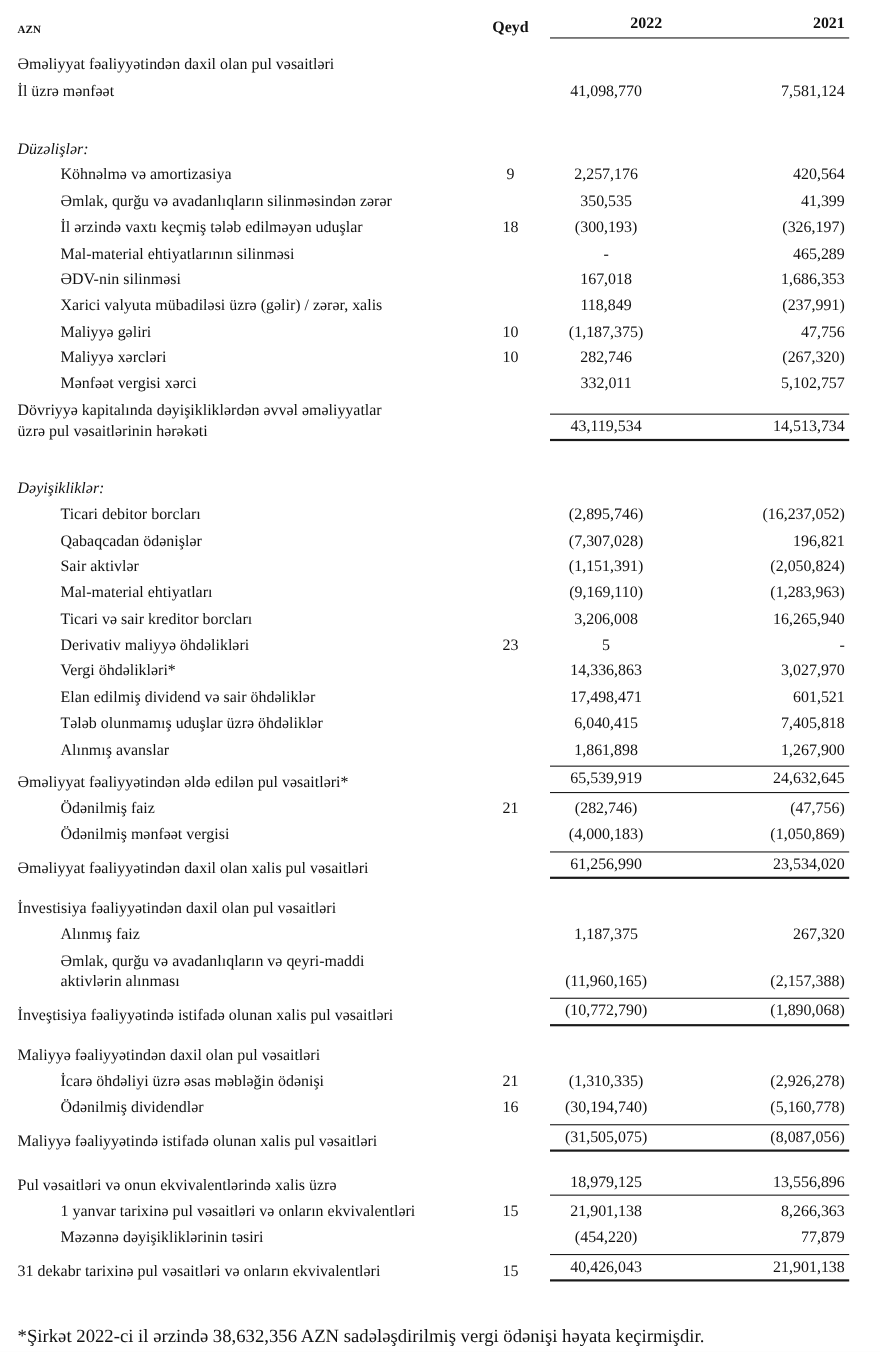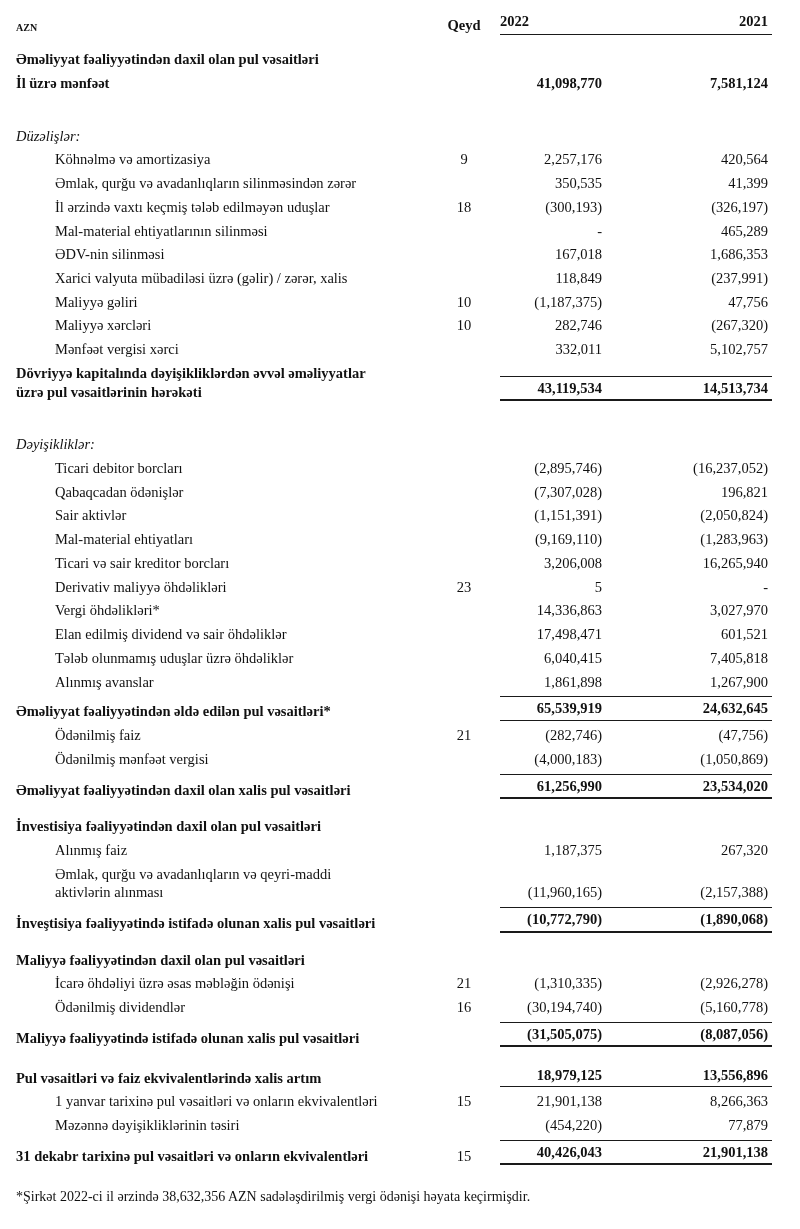--- a/index.html
+++ b/index.html
@@ -9,47 +9,47 @@
     margin:0 auto;
     background:#ffffff;
     color:#111111;
     font-family:"Liberation Serif","DejaVu Serif",serif;
     font-size:14.5px;
     line-height:1.28;
     box-sizing:border-box;
     padding:10px 28px 0 16px;
     overflow:hidden;
   }
-  .bold{font-weight:bold;}
+  .bold{font-weight:normal;}
   .italic{font-style:italic;margin-top:29px;}
 
   
   .thead{display:flex;align-items:flex-end;padding:2px 0 1px 0;}
   .thead .lbl{flex:1;font-weight:bold;font-size:10px;}
   .thead .qeyd{width:72px;text-align:center;font-weight:bold;}
   .thead .nums{width:272px;display:flex;border-bottom:1.5px solid #1a1a1a;padding-bottom:3px;font-weight:bold;}
-  .thead .v22{width:102px;text-align:left;}
+  .thead .v22{width:102px;text-align:right;}
   .thead .v21{flex:1;text-align:right;padding-right:4px;}
 
   
   #rows{margin-top:12px;}
   .row{display:flex;align-items:flex-end;padding:2.6px 0;}
   .row .lbl{flex:1;padding-right:8px;white-space:pre-line;}
   .row .lbl.ind{padding-left:39px;}
   .row .qeyd{width:72px;text-align:center;align-self:flex-end;}
   .row .nums{width:272px;display:flex;}
-  .row .v22{width:102px;text-align:right;}
+  .row .v22{width:102px;text-align:center;}
   .row .v21{flex:1;text-align:right;padding-right:4px;padding-left:30px;}
   .row.lt .nums{border-top:1.5px solid #1a1a1a;padding-top:2px;}
   .row.lb .nums{border-bottom:1.5px solid #1a1a1a;padding-bottom:2px;}
   .row.lbt .nums{border-bottom:2.5px solid #1a1a1a;padding-bottom:2px;gap:43px;}
   .row.sp{margin-top:13px;}
 
   
-  .footnote{margin-top:20px;font-size:14px;}
+  .footnote{margin-top:36px;font-size:17px;}
   .pagenum{margin-top:24px;text-align:right;padding-right:20px;font-size:15px;}
   .bottomnote{margin-top:10px;font-size:15px;}
 </style>
 </head>
 <body>
 
 <div class="page">
 
   <div class="thead">
     <div class="lbl">AZN</div>
@@ -345,21 +345,21 @@
       </div>
       <div class="row lt lbt">
         <div class="lbl bold">Maliyyə fəaliyyətində istifadə olunan xalis pul vəsaitləri</div>
         <div class="qeyd"></div>
         <div class="nums bold">
           <div class="v22">(31,505,075)</div>
           <div class="v21">(8,087,056)</div>
         </div>
       </div>
       <div class="row sp lb">
-        <div class="lbl bold">Pul vəsaitləri və faiz ekvivalentlərində xalis artım</div>
+        <div class="lbl bold">Pul vəsaitləri və onun ekvivalentlərində xalis üzrə</div>
         <div class="qeyd"></div>
         <div class="nums bold">
           <div class="v22">18,979,125</div>
           <div class="v21">13,556,896</div>
         </div>
       </div>
       <div class="row">
         <div class="lbl ind">1 yanvar tarixinə pul vəsaitləri və onların ekvivalentləri</div>
         <div class="qeyd">15</div>
         <div class="nums">

